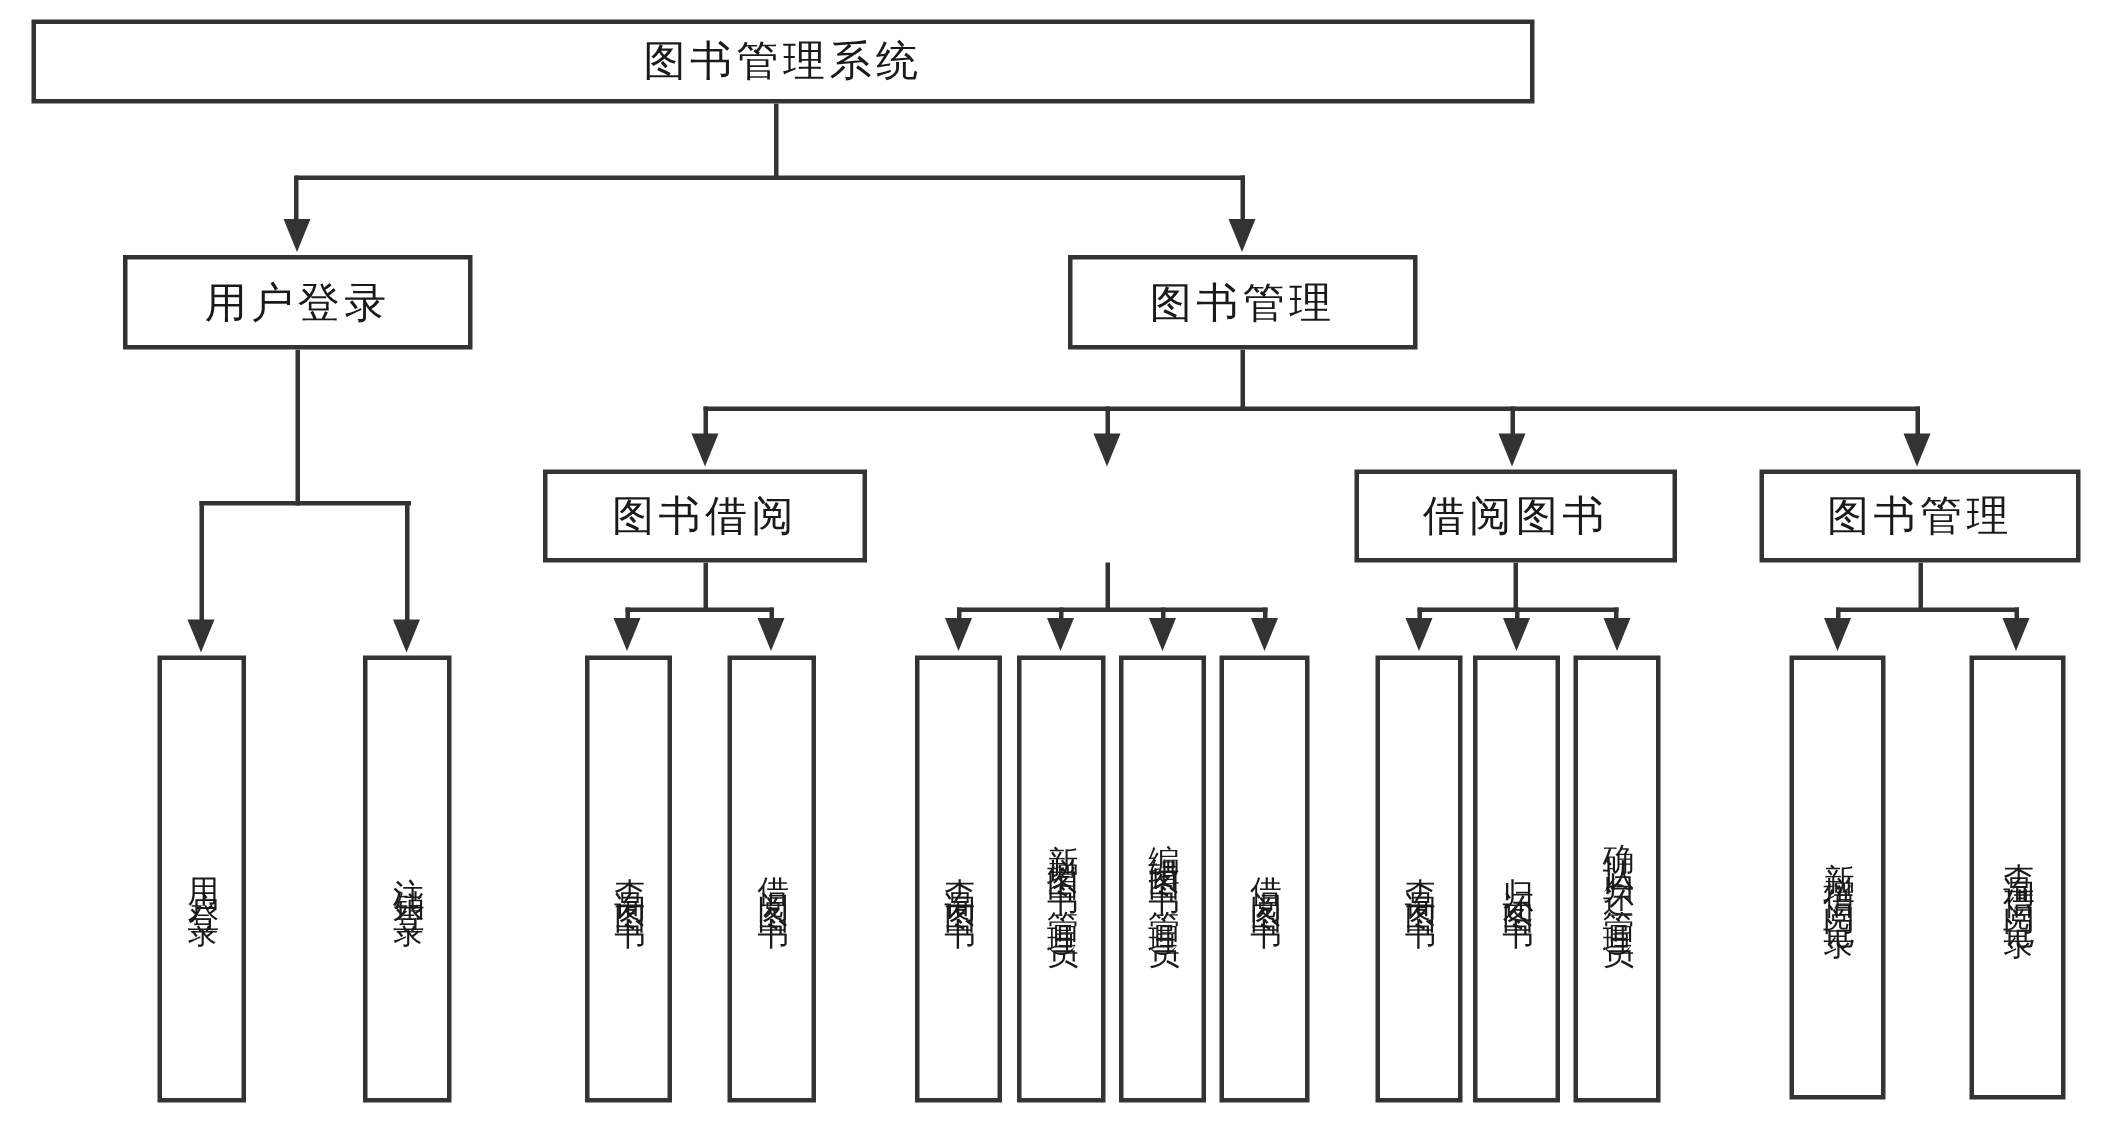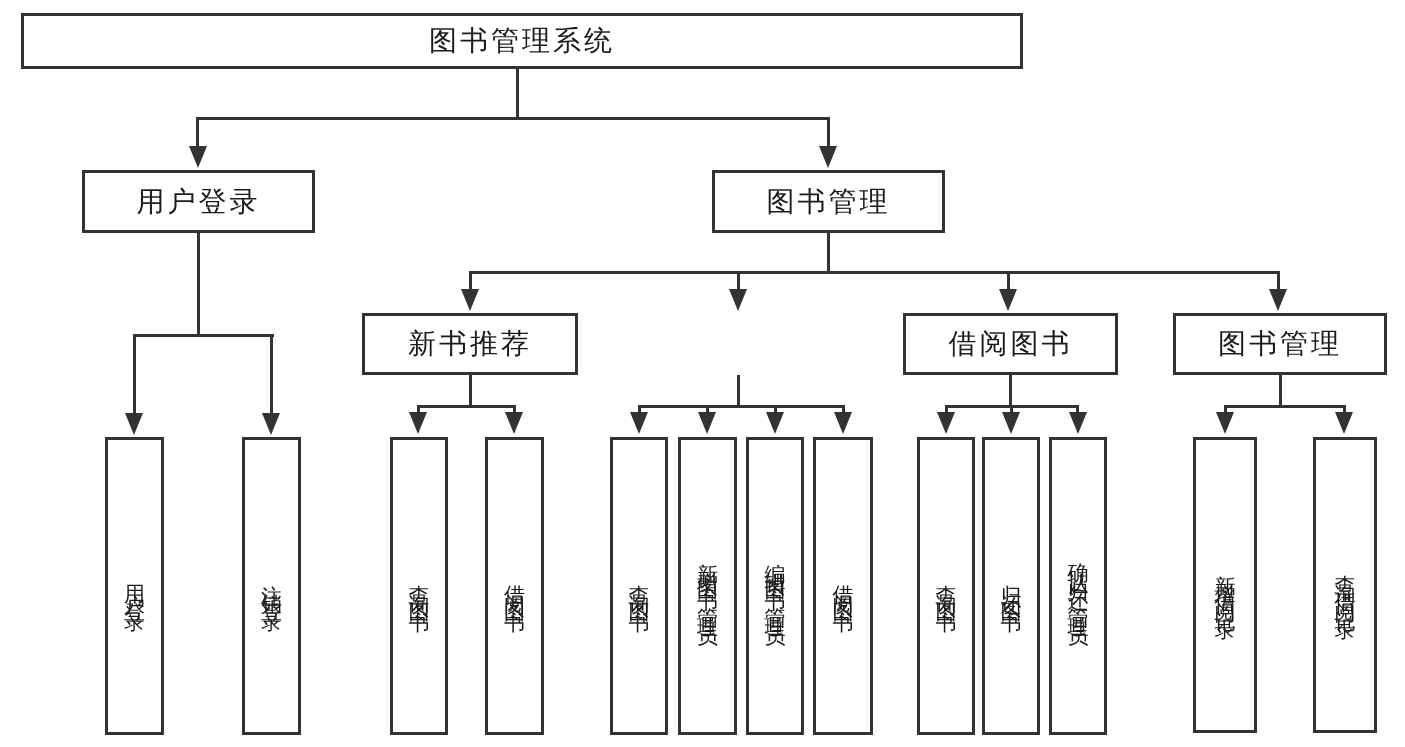--- a/index.html
+++ b/index.html
@@ -159,21 +159,21 @@
   </div>
 
   <div class="node h" id="b-l2a">
     <span>用户登录</span>
   </div>
   <div class="node h" id="b-l2b">
     <span>图书管理</span>
   </div>
 
   <div class="node h" id="b-l3a">
-    <span>新书推荐</span>
+    <span>图书借阅</span>
   </div>
   <div class="node h" id="b-l3c">
     <span>借阅图书</span>
   </div>
   <div class="node h" id="b-l3d">
     <span>图书管理</span>
   </div>
 
   <div class="node v" id="b-a1">
     <span>用户登录</span>

